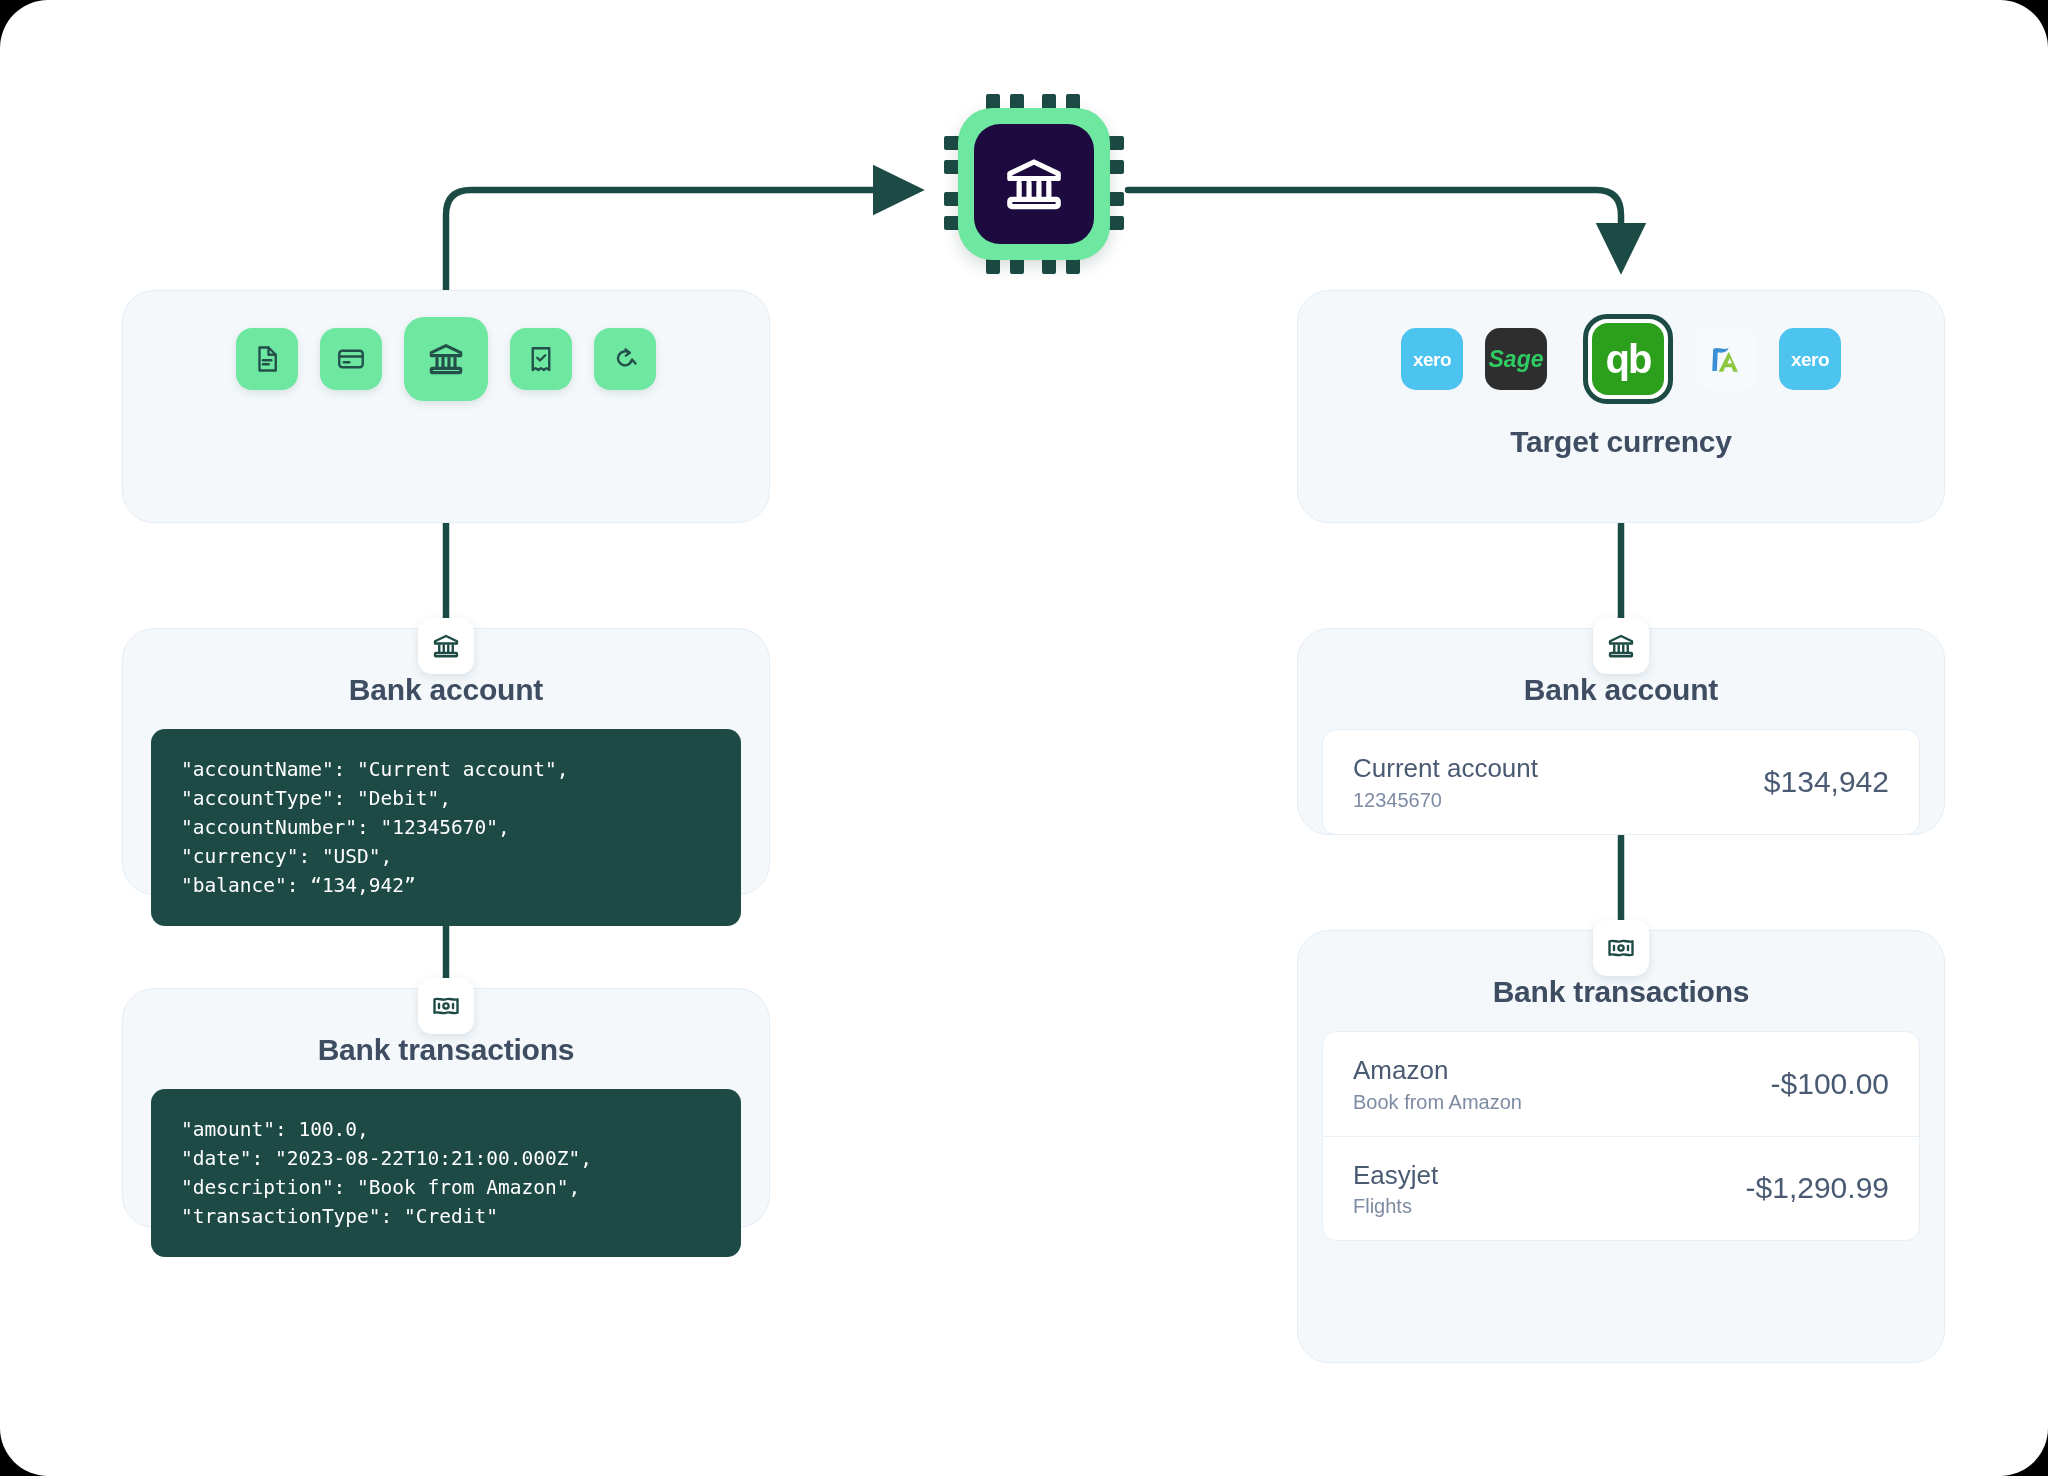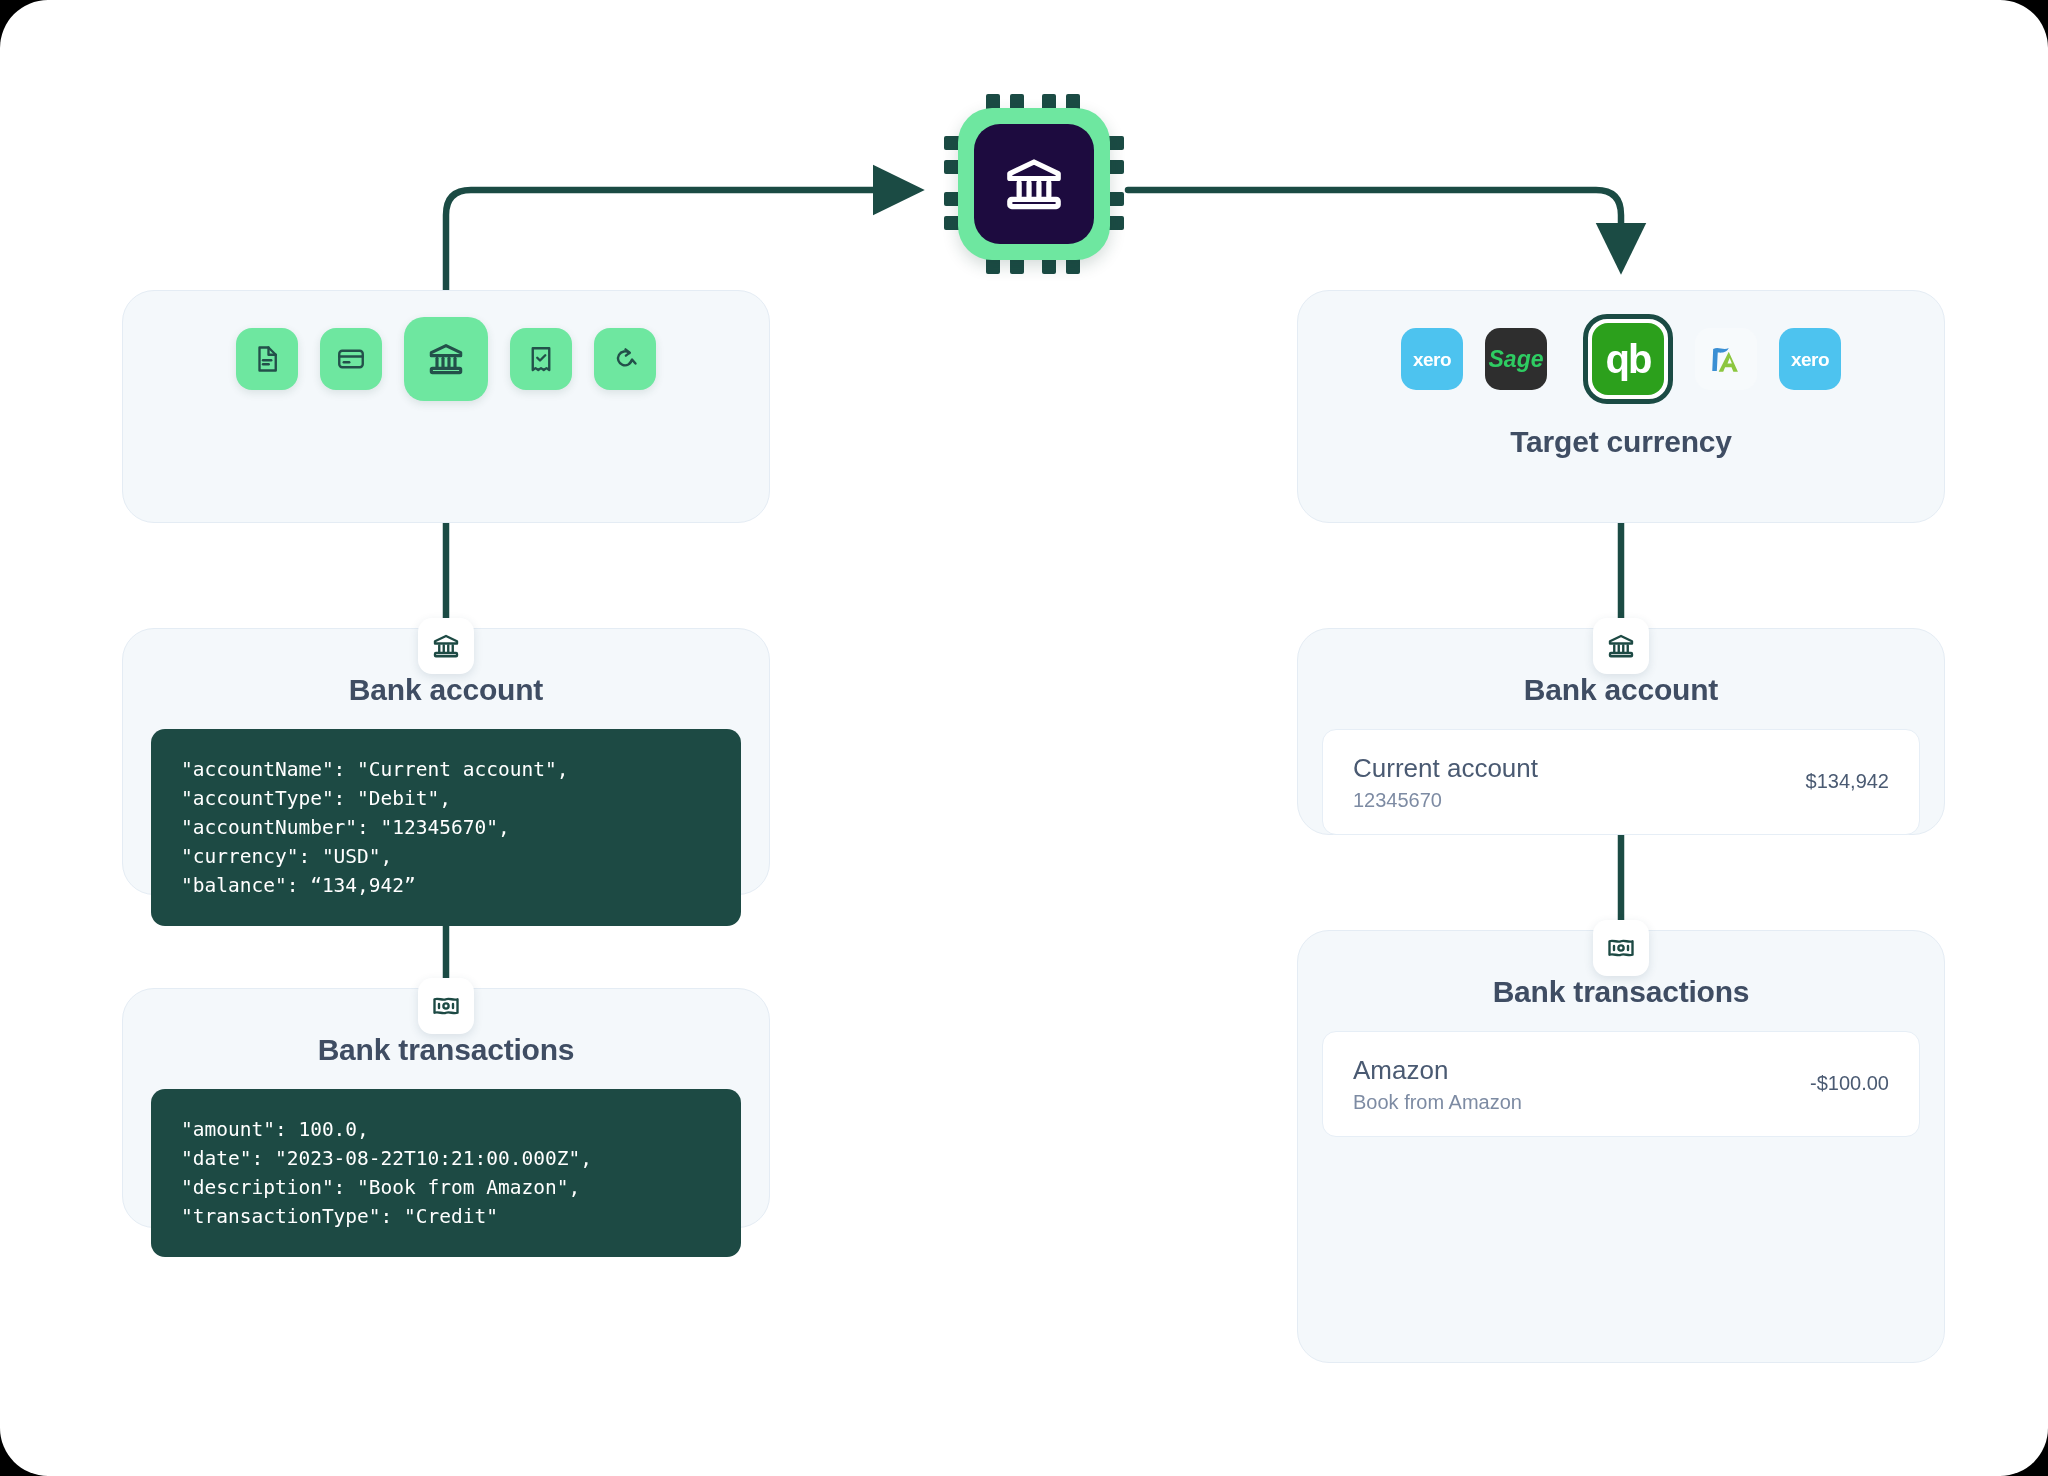--- a/index.html
+++ b/index.html
@@ -164,21 +164,21 @@
   .row {
     display: flex;
     align-items: center;
     justify-content: space-between;
     padding: 22px 30px;
     box-sizing: border-box;
   }
   .row + .row { border-top: 1px solid #eaf0f7; }
   .row-main { color: #4a5a72; font-size: 26px; line-height: 1.25; }
   .row-sub  { color: #7d8ba3; font-size: 20px; margin-top: 4px; }
-  .row-amt  { color: #4a5a72; font-size: 20px; white-space: nowrap; }
+  .row-amt  { color: #4a5a72; font-size: 30px; white-space: nowrap; }
 </style>
 </head>
 <body>
 
 <div class="page">
 <div class="canvas">
 
   <svg class="wires" viewBox="0 0 2048 1476">
     <defs>
       <marker id="ah-r" markerWidth="9" markerHeight="9" refX="6.5" refY="4.5" orient="auto" markerUnits="strokeWidth">
@@ -393,18 +393,25 @@
     <div class="card" style="margin-top:22px;">
 
       <div class="row">
         <div>
           <div class="row-main">Amazon</div>
           <div class="row-sub">Book from Amazon</div>
         </div>
         <div class="row-amt">-$100.00</div>
       </div>
 
+      <div class="row">
+        <div>
+          <div class="row-main">Easyjet</div>
+          <div class="row-sub">Flights</div>
+        </div>
+        <div class="row-amt">-$1,290.99</div>
+      </div>
 
     </div>
   </div>
 
 </div>
 </div>
 
 </body></html>

